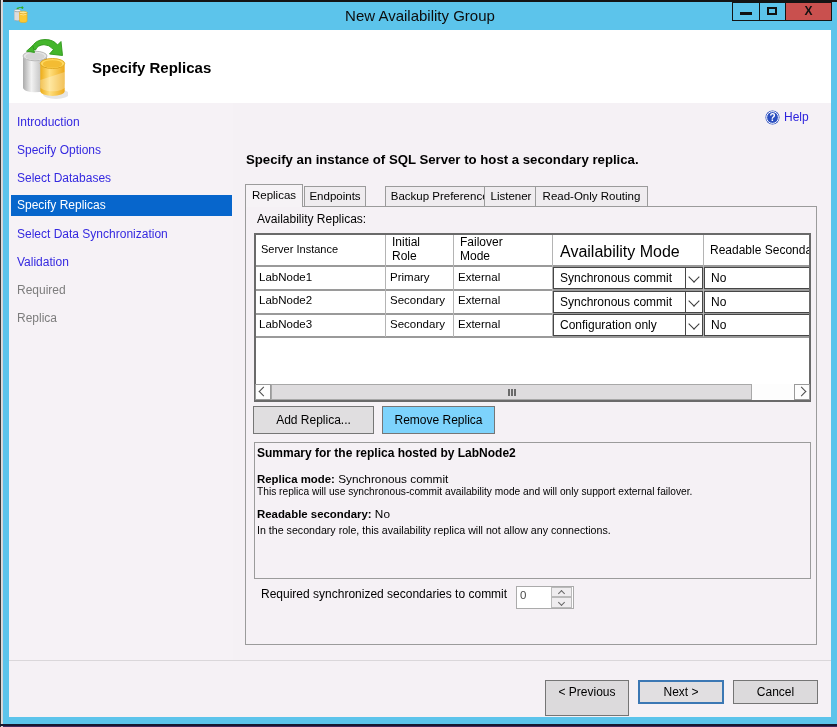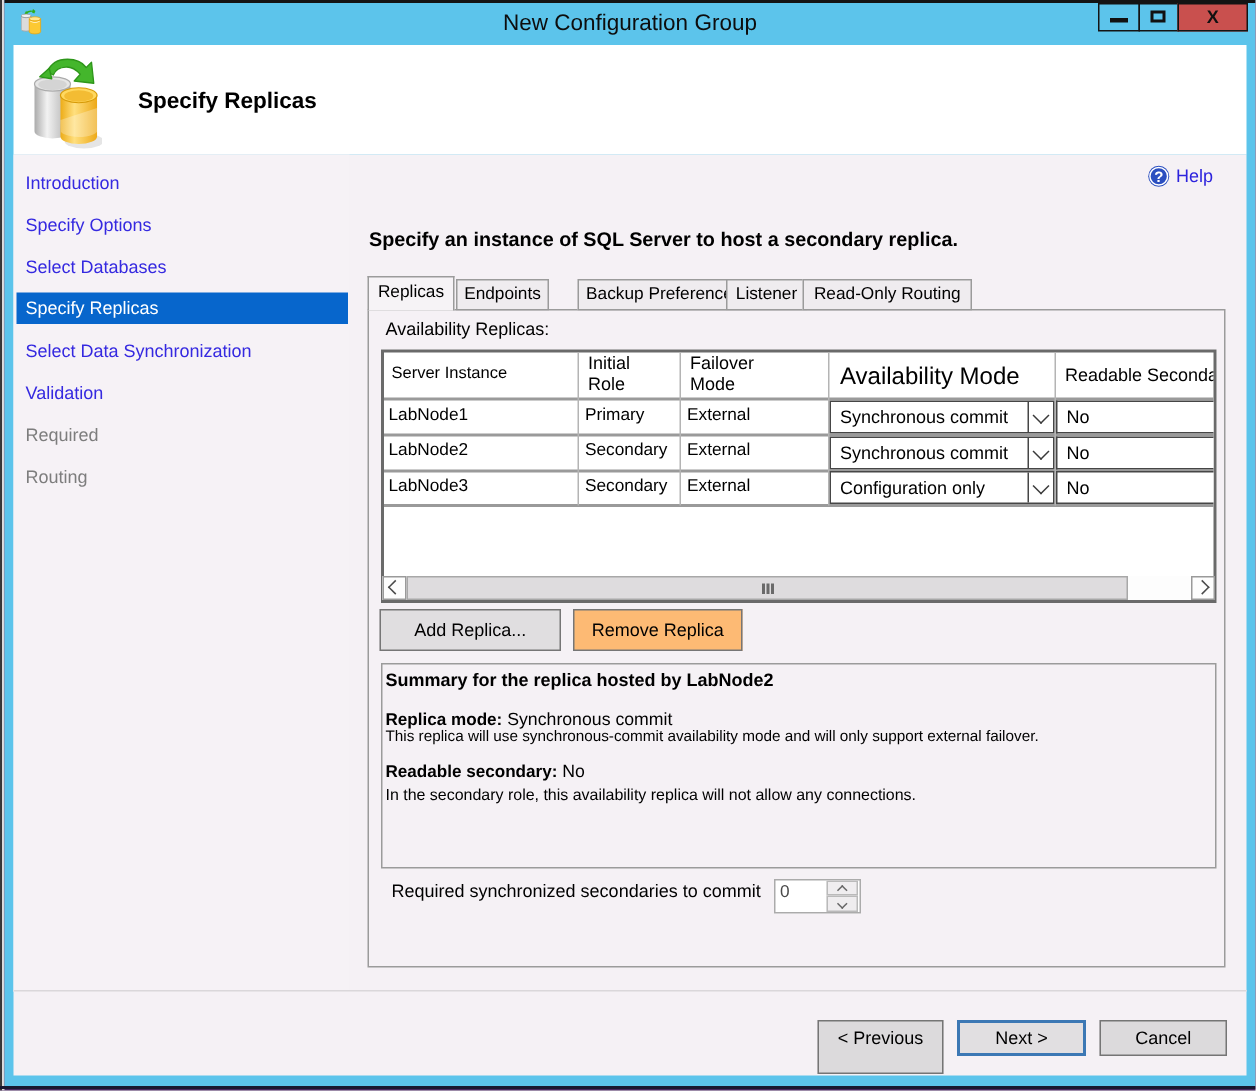--- a/index.html
+++ b/index.html
@@ -27,21 +27,21 @@
       <ellipse cx="3.4" cy="6.6" rx="3.3" ry="1.2" fill="#f0f0f0" stroke="#9a9a9a" stroke-width="0.5"></ellipse>
       <path d="M0.1 6.6 L0.1 15.6 A3.3 1.2 0 0 0 6.7 15.6 L6.7 6.6 A3.3 1.2 0 0 1 0.1 6.6Z" fill="#dcdcdc" stroke="#9a9a9a" stroke-width="0.5"></path>
     </g>
     <g>
       <ellipse cx="9.3" cy="8.6" rx="3.8" ry="1.4" fill="#ffe793" stroke="#e8a50c" stroke-width="0.5"></ellipse>
       <path d="M5.5 8.6 L5.5 17.2 A3.8 1.4 0 0 0 13.1 17.2 L13.1 8.6 A3.8 1.4 0 0 1 5.5 8.6Z" fill="#fcc933" stroke="#e8a50c" stroke-width="0.5"></path>
       <path d="M6.2 10.5 Q9.3 12 12.4 10.5 L12.4 10 Q9.3 11.5 6.2 10 Z" fill="#fff" opacity="0.85"></path>
     </g>
   </svg>
 
-  <div class="abs" style="left:3px;top:7px;width:834px;text-align:center;font-size:15px;color:#0d0d0d">New Configuration Group</div>
+  <div class="abs" style="left:3px;top:7px;width:834px;text-align:center;font-size:15px;color:#0d0d0d">New Availability Group</div>
 
   <div class="abs" style="left:732px;top:2px;width:28px;height:19px;border:1px solid #141414;box-sizing:border-box"></div>
   <div class="abs" style="left:759px;top:2px;width:27px;height:19px;border:1px solid #141414;box-sizing:border-box"></div>
   <div class="abs" style="left:785px;top:2px;width:47px;height:19px;border:1px solid #141414;background:#c9504e;box-sizing:border-box"></div>
   <div class="abs" style="left:740px;top:12px;width:12px;height:3px;background:#111"></div>
   <div class="abs" style="left:767px;top:7px;width:10px;height:8px;border:2px solid #111;box-sizing:border-box"></div>
   <div class="abs" style="left:785px;top:2px;width:47px;height:19px;text-align:center;font-size:12px;font-weight:bold;color:#111;line-height:19px">X</div>
 
   <div class="abs" style="left:9px;top:30px;width:822px;height:73px;background:#ffffff"></div>
 
@@ -77,21 +77,21 @@
   <div class="abs" style="left:9px;top:103px;width:822px;height:558px;background:#f5f1f5"></div>
   <div class="abs" style="left:9px;top:103px;width:224px;height:558px;background:#f6f2f6"></div>
 
   <div class="abs nav" style="left:17px;top:115px">Introduction</div>
   <div class="abs nav" style="left:17px;top:143px">Specify Options</div>
   <div class="abs nav" style="left:17px;top:171px">Select Databases</div>
   <div class="abs" style="left:11px;top:195px;width:221px;height:21px;background:#0766cc;color:#ffffff;font-size:12px;line-height:21px;padding-left:6px;box-sizing:border-box">Specify Replicas</div>
   <div class="abs nav" style="left:17px;top:227px">Select Data Synchronization</div>
   <div class="abs nav" style="left:17px;top:255px">Validation</div>
   <div class="abs nav" style="left:17px;top:283px;color:#7d7d7d">Required</div>
-  <div class="abs nav" style="left:17px;top:311px;color:#7d7d7d">Routing</div>
+  <div class="abs nav" style="left:17px;top:311px;color:#7d7d7d">Replica</div>
 
   <svg class="abs" style="left:765px;top:110px" width="15" height="15" viewBox="0 0 15 15">
     <circle cx="7.5" cy="7.5" r="7" fill="#2b4fc0"></circle>
     <circle cx="7.5" cy="7.5" r="5.9" fill="none" stroke="#ffffff" stroke-width="1"></circle>
     <text x="7.5" y="11.2" text-anchor="middle" font-size="10" font-weight="bold" fill="#fff" font-family="Liberation Sans">?</text>
   </svg>
   <div class="abs" style="left:784px;top:110px;font-size:12px;color:#2d23dd">Help</div>
 
   <div class="abs" style="left:246px;top:152px;font-size:13.2px;font-weight:bold;color:#000">Specify an instance of SQL Server to host a secondary replica.</div>
 
@@ -151,21 +151,21 @@
   <div class="abs" style="left:255px;top:384px;width:16px;height:16px;background:#fdfdfd;border:1px solid #9a9a9a;box-sizing:border-box"></div>
   <div class="abs" style="left:259.5px;top:388px;width:6px;height:6px;border-left:1.6px solid #4a4a4a;border-bottom:1.6px solid #4a4a4a;transform:rotate(45deg)"></div>
   <div class="abs" style="left:794px;top:384px;width:16px;height:16px;background:#fdfdfd;border:1px solid #9a9a9a;box-sizing:border-box"></div>
   <div class="abs" style="left:798px;top:388px;width:6px;height:6px;border-right:1.6px solid #4a4a4a;border-top:1.6px solid #4a4a4a;transform:rotate(45deg)"></div>
   <div class="abs" style="left:271px;top:384px;width:481px;height:16px;background:#dedcde;border:1px solid #a8a8a8;box-sizing:border-box"></div>
   <div class="abs" style="left:508px;top:388.5px;width:1.5px;height:7px;background:#6a6a6a"></div>
   <div class="abs" style="left:511px;top:388.5px;width:1.5px;height:7px;background:#6a6a6a"></div>
   <div class="abs" style="left:514px;top:388.5px;width:1.5px;height:7px;background:#6a6a6a"></div>
 
   <div class="abs" style="left:253px;top:406px;width:121px;height:28px;background:#e0dee0;border:1px solid #767676;box-sizing:border-box;font-size:12px;text-align:center;line-height:26px;color:#000">Add Replica...</div>
-  <div class="abs" style="left:382px;top:406px;width:113px;height:28px;background:#fdba74;border:1px solid #767676;box-sizing:border-box;font-size:12px;text-align:center;line-height:26px;color:#000">Remove Replica</div>
+  <div class="abs" style="left:382px;top:406px;width:113px;height:28px;background:#7dd3fc;border:1px solid #767676;box-sizing:border-box;font-size:12px;text-align:center;line-height:26px;color:#000">Remove Replica</div>
 
   <div class="abs" style="left:254px;top:442px;width:557px;height:137px;border:1px solid #9b9b9b;box-sizing:border-box"></div>
   <div class="abs" style="left:257px;top:446px;font-size:12px;font-weight:bold;color:#000">Summary for the replica hosted by LabNode2</div>
   <div class="abs" style="left:257px;top:472px;font-size:11.8px;color:#000;white-space:nowrap"><b style="font-size:11.4px">Replica mode:</b> Synchronous commit</div>
   <div class="abs" style="left:257px;top:486px;font-size:10.2px;color:#000">This replica will use synchronous-commit availability mode and will only support external failover.</div>
   <div class="abs" style="left:257px;top:507px;font-size:11.8px;color:#000;white-space:nowrap"><b style="font-size:11.4px">Readable secondary:</b> No</div>
   <div class="abs" style="left:257px;top:524px;font-size:10.65px;color:#000">In the secondary role, this availability replica will not allow any connections.</div>
 
   <div class="abs" style="left:261px;top:587px;font-size:12px;color:#000">Required synchronized secondaries to commit</div>
   <div class="abs" style="left:516px;top:586px;width:58px;height:23px;border:1px solid #ababab;background:#fff;box-sizing:border-box"></div>

